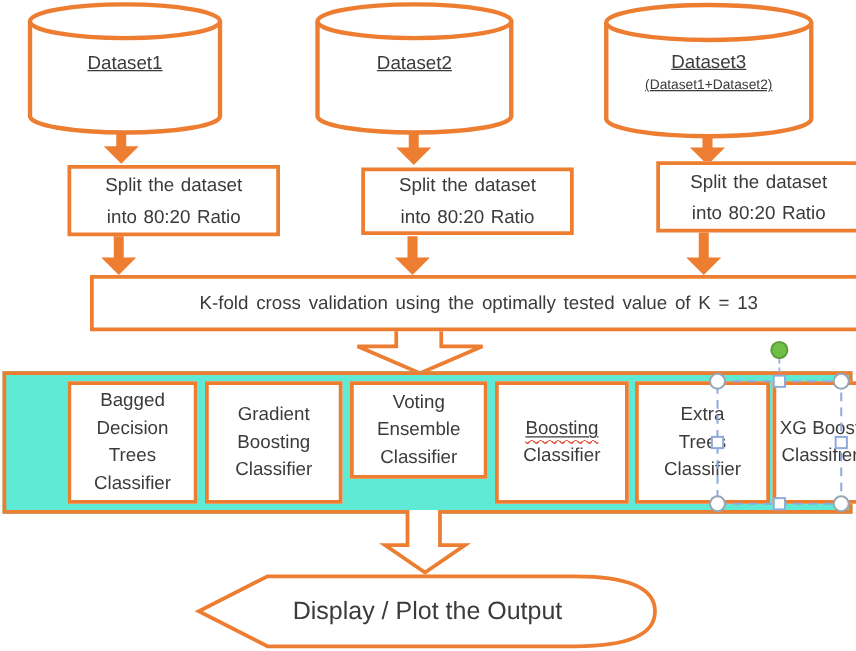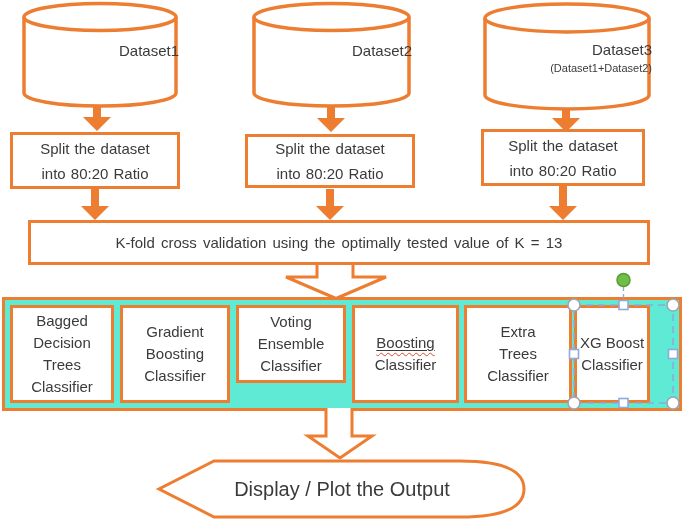--- a/index.html
+++ b/index.html
@@ -18,23 +18,24 @@
   .cyl-body,.cyl-top{fill:#fff;stroke:var(--orange);stroke-width:3.5;}
   .arrow-filled{fill:var(--orange);stroke:none;}
   .arrow-hollow{fill:#fff;stroke:var(--orange);stroke-width:3;stroke-linejoin:miter;}
   .display-shape{fill:#fff;stroke:var(--orange);stroke-width:3;}
   .box{
     position:absolute;box-sizing:border-box;background:#fff;
     border:3px solid var(--orange);
     display:flex;flex-direction:column;align-items:center;justify-content:center;
     text-align:center;font-size:15px;line-height:25px;color:var(--text);
     z-index:2;
+    margin-left:44px;
   }
   .cyl-label{
-    position:absolute;text-align:right;font-size:15px;line-height:20px;z-index:3;
+    position:absolute;text-align:center;font-size:15px;line-height:20px;z-index:3;text-decoration:underline;
   }
   .cyl-sublabel{font-size:11px;line-height:16px;}
   .kfold-text{word-spacing:2px;}
   .split-text{word-spacing:1px;}
   .cline{line-height:22px;}
   .container-box{
     position:absolute;box-sizing:border-box;border:3px solid var(--orange);
     background:#5eead4;z-index:1;
   }
   .underlined{

